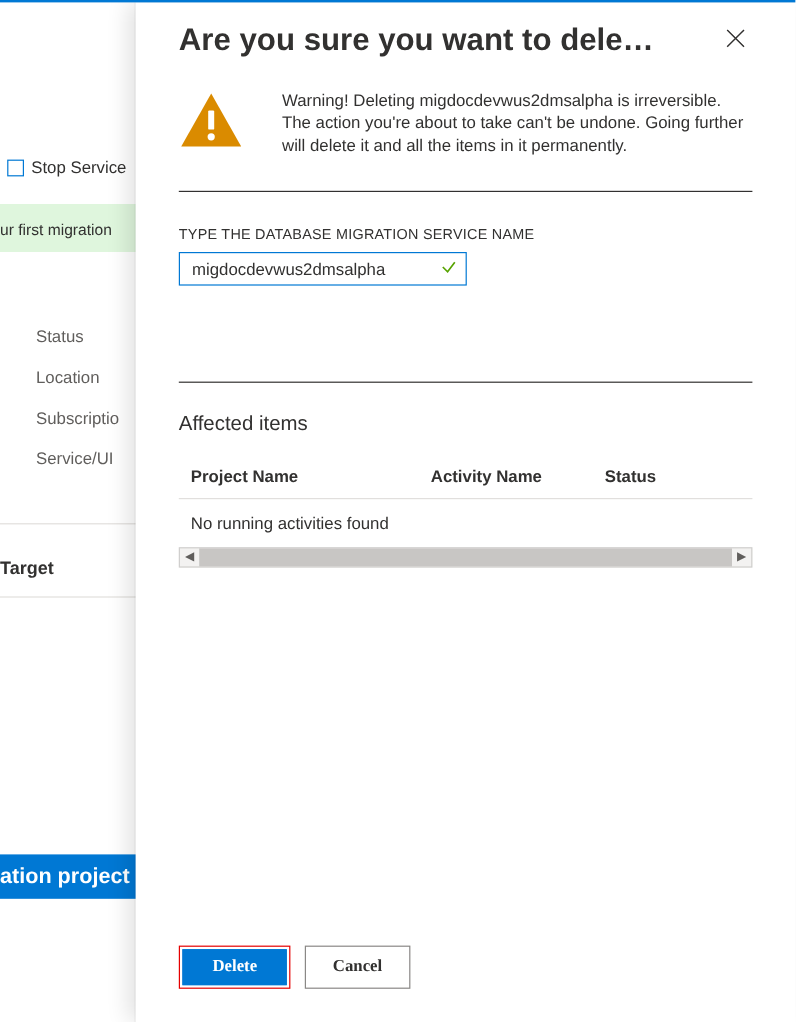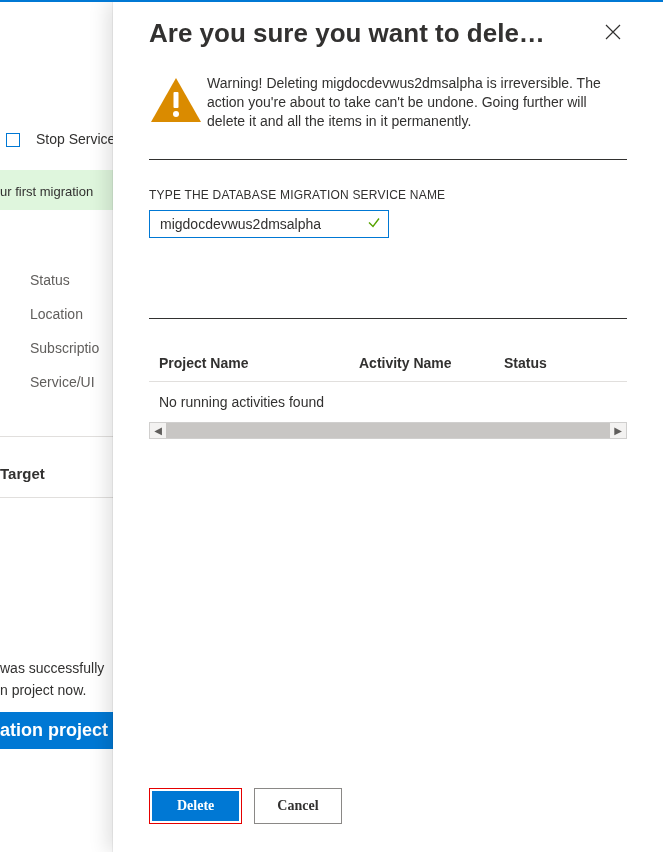--- a/index.html
+++ b/index.html
@@ -27,21 +27,21 @@
       width: 663px;
       height: 852px;
       background: #fff;
     }
     .bg .stop-service {
       position: absolute;
       top: 131px;
       left: 6px;
       display: flex;
       align-items: flex-end;
-      gap: 16px;
+      gap: 6px;
       font-size: 14px;
     }
     .bg .stop-service .sq {
       width: 14px;
       height: 14px;
       border: 1.5px solid #0078d4;
       display: inline-block;
     }
     .bg .banner {
       position: absolute;
@@ -137,21 +137,21 @@
       margin-top: 2px;
       line-height: 1;
     }
     .panel-body {
       flex: 1;
       overflow-y: auto;
       padding: 24px 36px 0 36px;
     }
     .warning-row {
       display: flex;
-      gap: 4px;
+      gap: 32px;
       align-items: flex-start;
     }
     .warn-icon {
       flex-shrink: 0;
       margin-top: 2px;
     }
     .warning-text {
       font-size: 14px;
       color: #323130;
       line-height: 19px;
@@ -284,24 +284,20 @@
   </div>
   <div class="banner">ur first migration</div>
   <div class="detail-list">
     <div>Status</div>
     <div>Location</div>
     <div>Subscriptio</div>
     <div>Service/UI</div>
   </div>
   <div class="section-hdr">Target</div>
   <div class="section-line2"></div>
-  <div class="success-text">
-    <span> was successfully</span><br>
-    <span>n project now.</span>
-  </div>
   <button class="primary-btn-bg">ation project</button>
 </div>
 
 <div class="panel">
   <div class="panel-hdr">
     <div class="panel-title">Are you sure you want to dele…</div>
     <button class="close-btn">
       <svg width="16" height="16" viewBox="0 0 16 16">
           <path d="M1 1 L15 15 M15 1 L1 15" stroke="#323130" stroke-width="1.2" fill="none"></path>
         </svg>
@@ -325,20 +321,21 @@
       <input type="text" class="txt-input" value="migdocdevwus2dmsalpha" style="">
       <span class="check-icon">
         <svg width="14" height="14" viewBox="0 0 14 14">
             <path d="M2 7 L6 11 L12 3" stroke="#57a300" stroke-width="1.4" fill="none"></path>
           </svg>
       </span>
     </div>
 
     <hr class="hr-light" style="margin-top:80px;">
 
+    <div class="affected-hdr">Affected items</div>
 
     <div class="grid">
       <div class="grid-header">
         <div class="col-proj">Project Name</div>
         <div class="col-act">Activity Name</div>
         <div class="col-stat">Status</div>
       </div>
       <div class="grid-empty">No running activities found</div>
       <div class="hscroll">
         <div class="arrow">◀</div>

